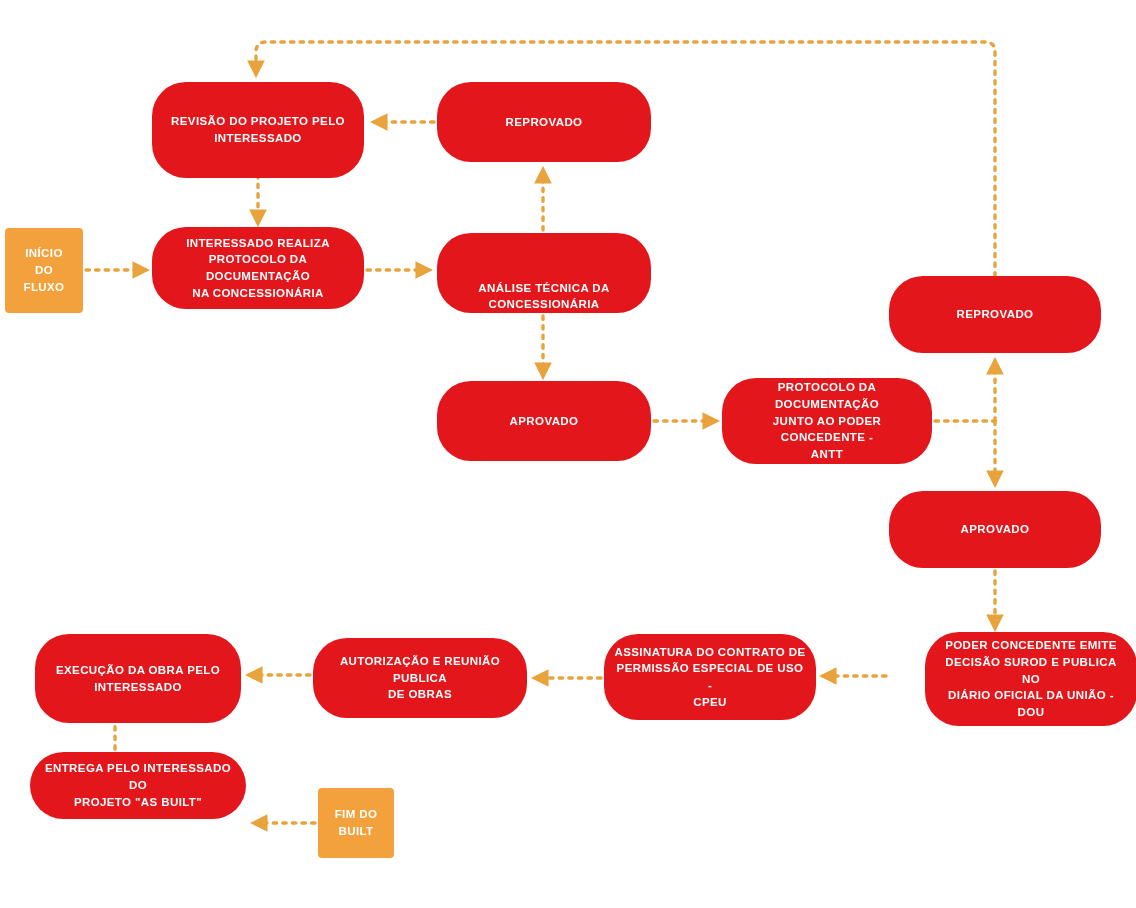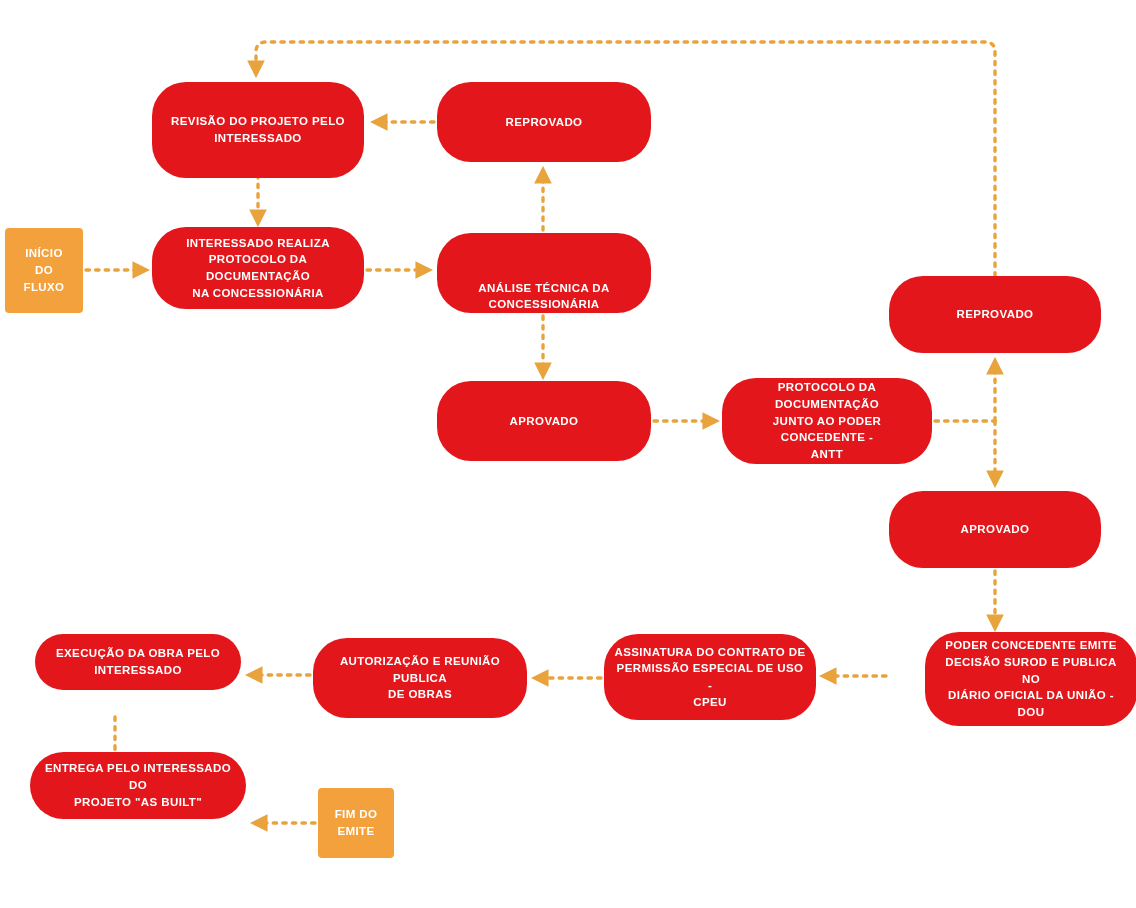--- a/index.html
+++ b/index.html
@@ -147,27 +147,27 @@
       </div>
       <div class="node node-process" style="left: 604px; top: 634px; width: 212px; height: 86px;">
         <span class="node-label">ASSINATURA DO CONTRATO DE
 PERMISSÃO ESPECIAL DE USO -
 CPEU</span>
       </div>
       <div class="node node-process" style="left: 313px; top: 638px; width: 214px; height: 80px;">
         <span class="node-label">AUTORIZAÇÃO E REUNIÃO PUBLICA
 DE OBRAS</span>
       </div>
-      <div class="node node-process" style="left: 35px; top: 634px; width: 206px; height: 56px;">
+      <div class="node node-process" style="left: 35px; top: 634px; width: 206px; height: 89px;">
         <span class="node-label">EXECUÇÃO DA OBRA PELO
 INTERESSADO</span>
       </div>
       <div class="node node-process" style="left: 30px; top: 752px; width: 216px; height: 67px;">
         <span class="node-label">ENTREGA PELO INTERESSADO DO
 PROJETO "AS BUILT"</span>
       </div>
       <div class="node node-terminal" style="left: 318px; top: 788px; width: 76px; height: 70px;">
         <span class="node-label">FIM DO
-EMITE</span>
+BUILT</span>
       </div>
     </div>
 
 </div>
 
 </body></html>

